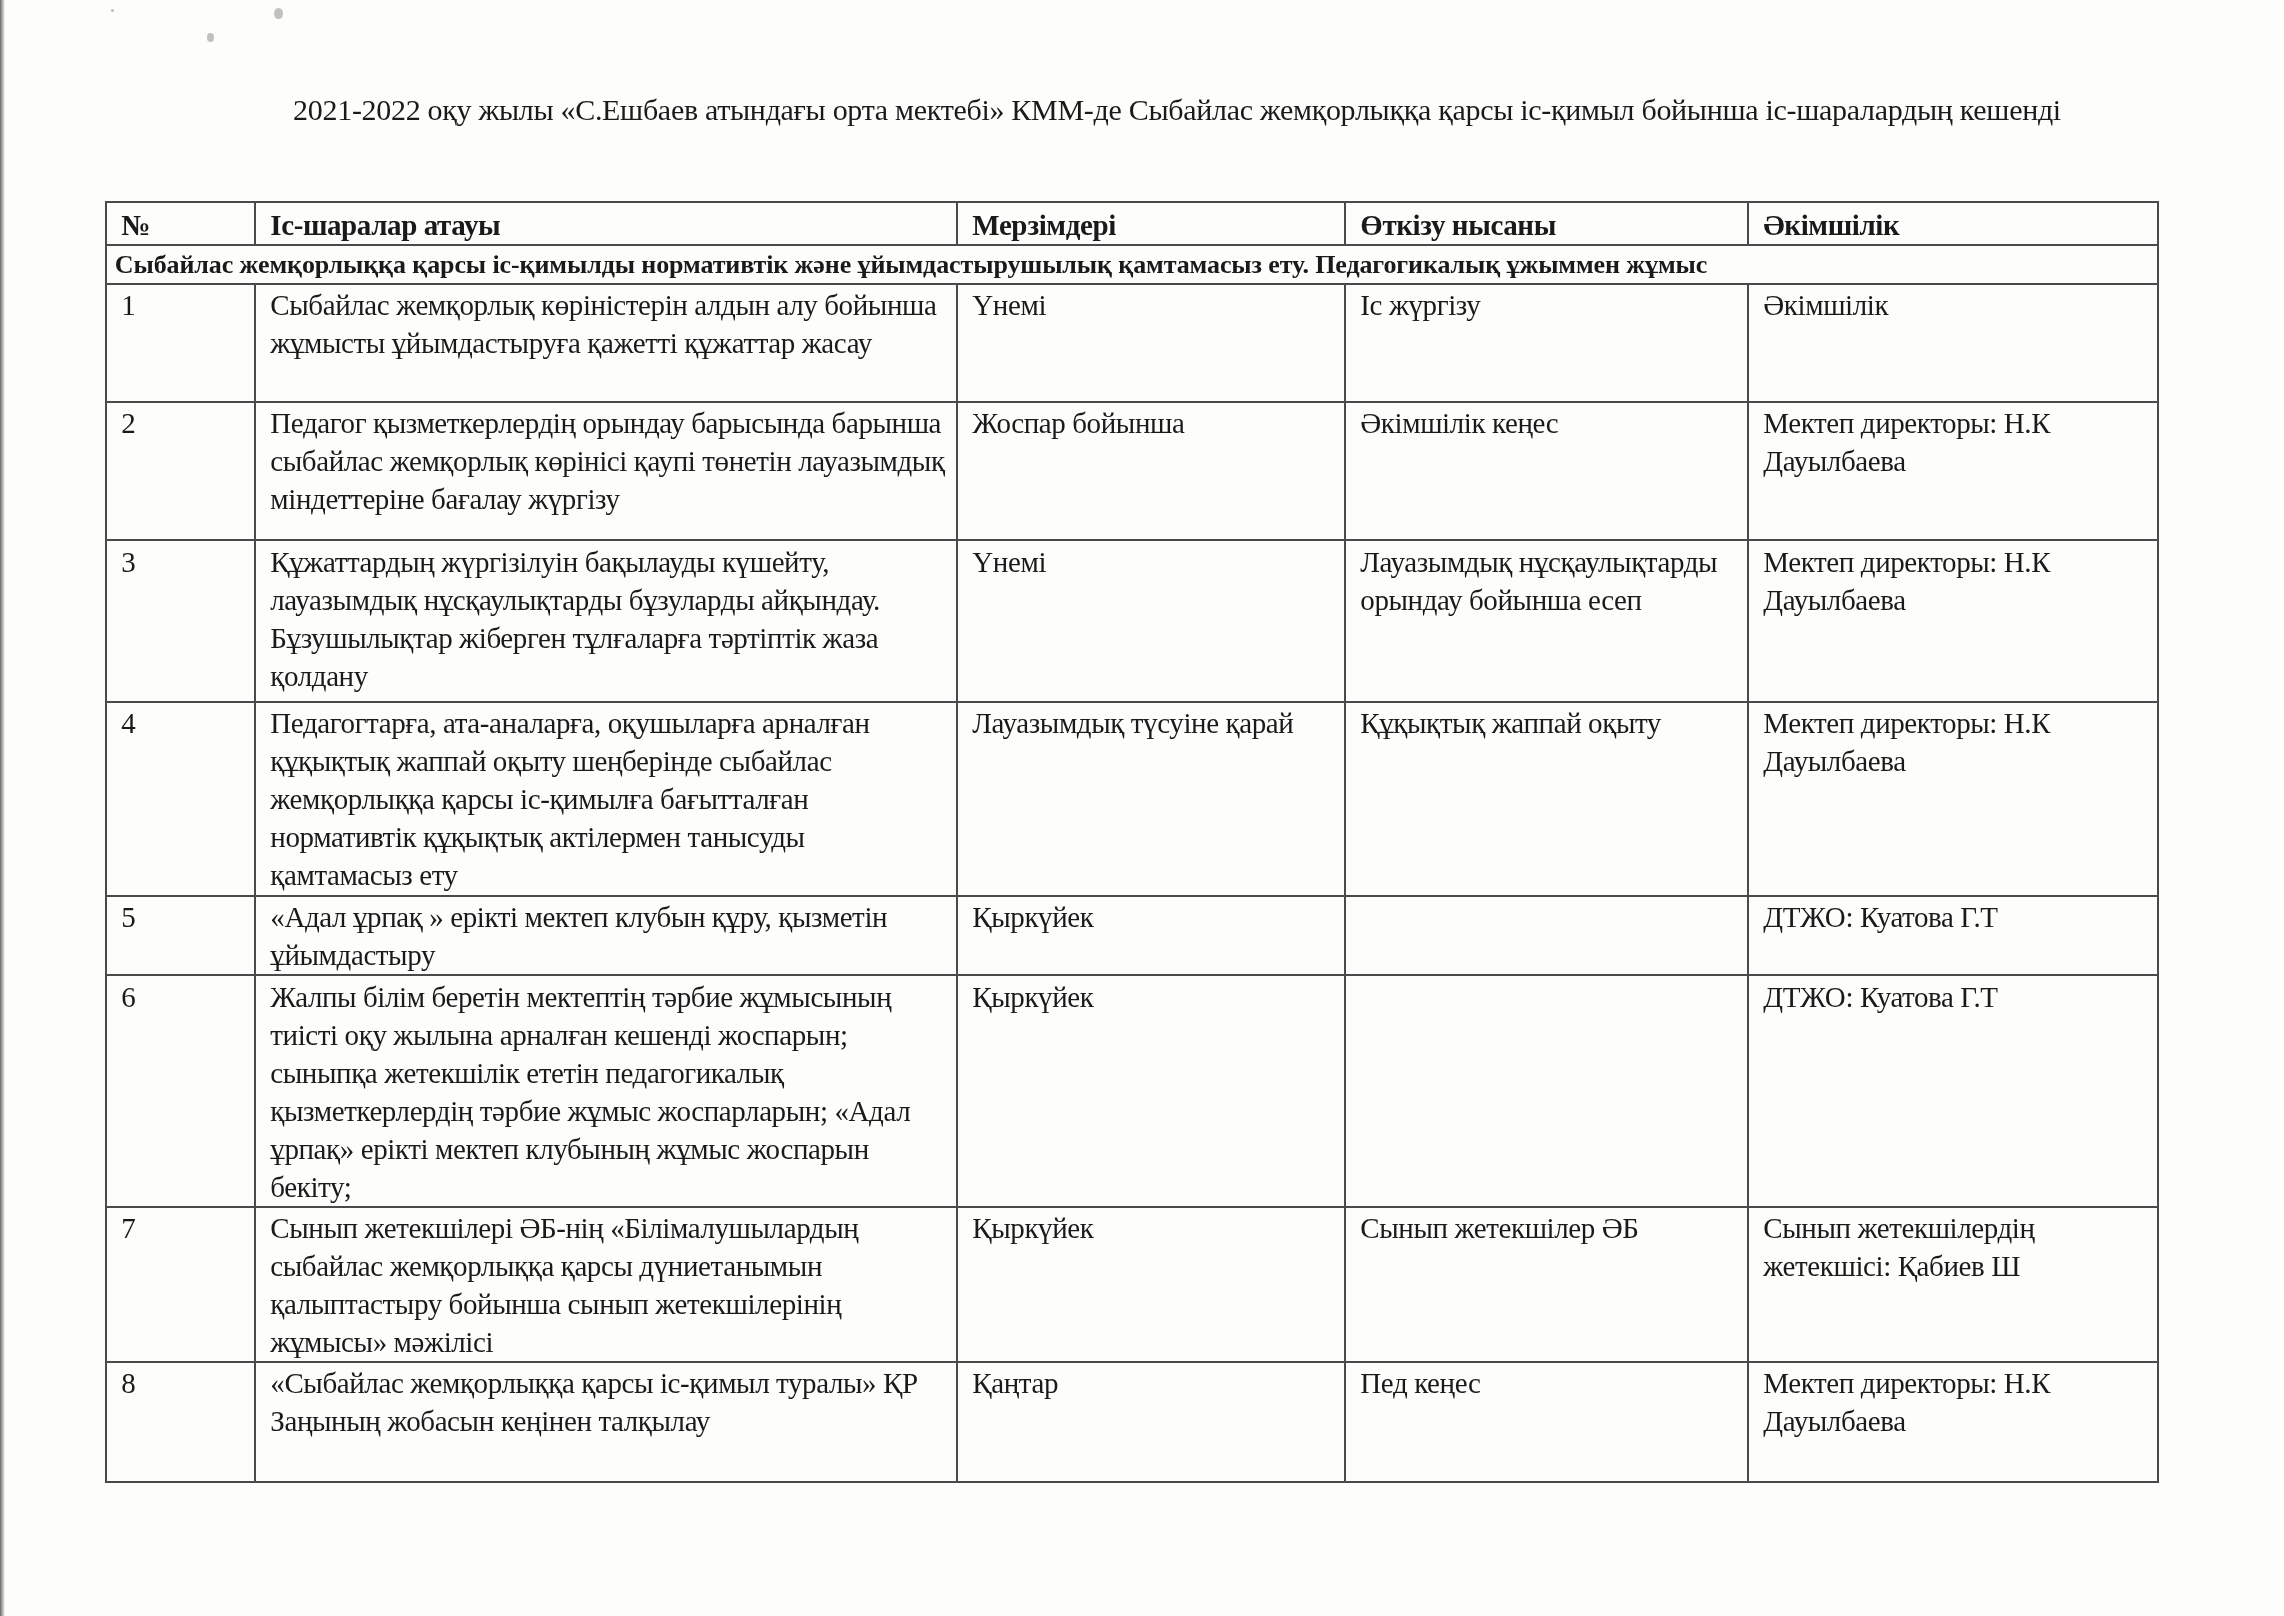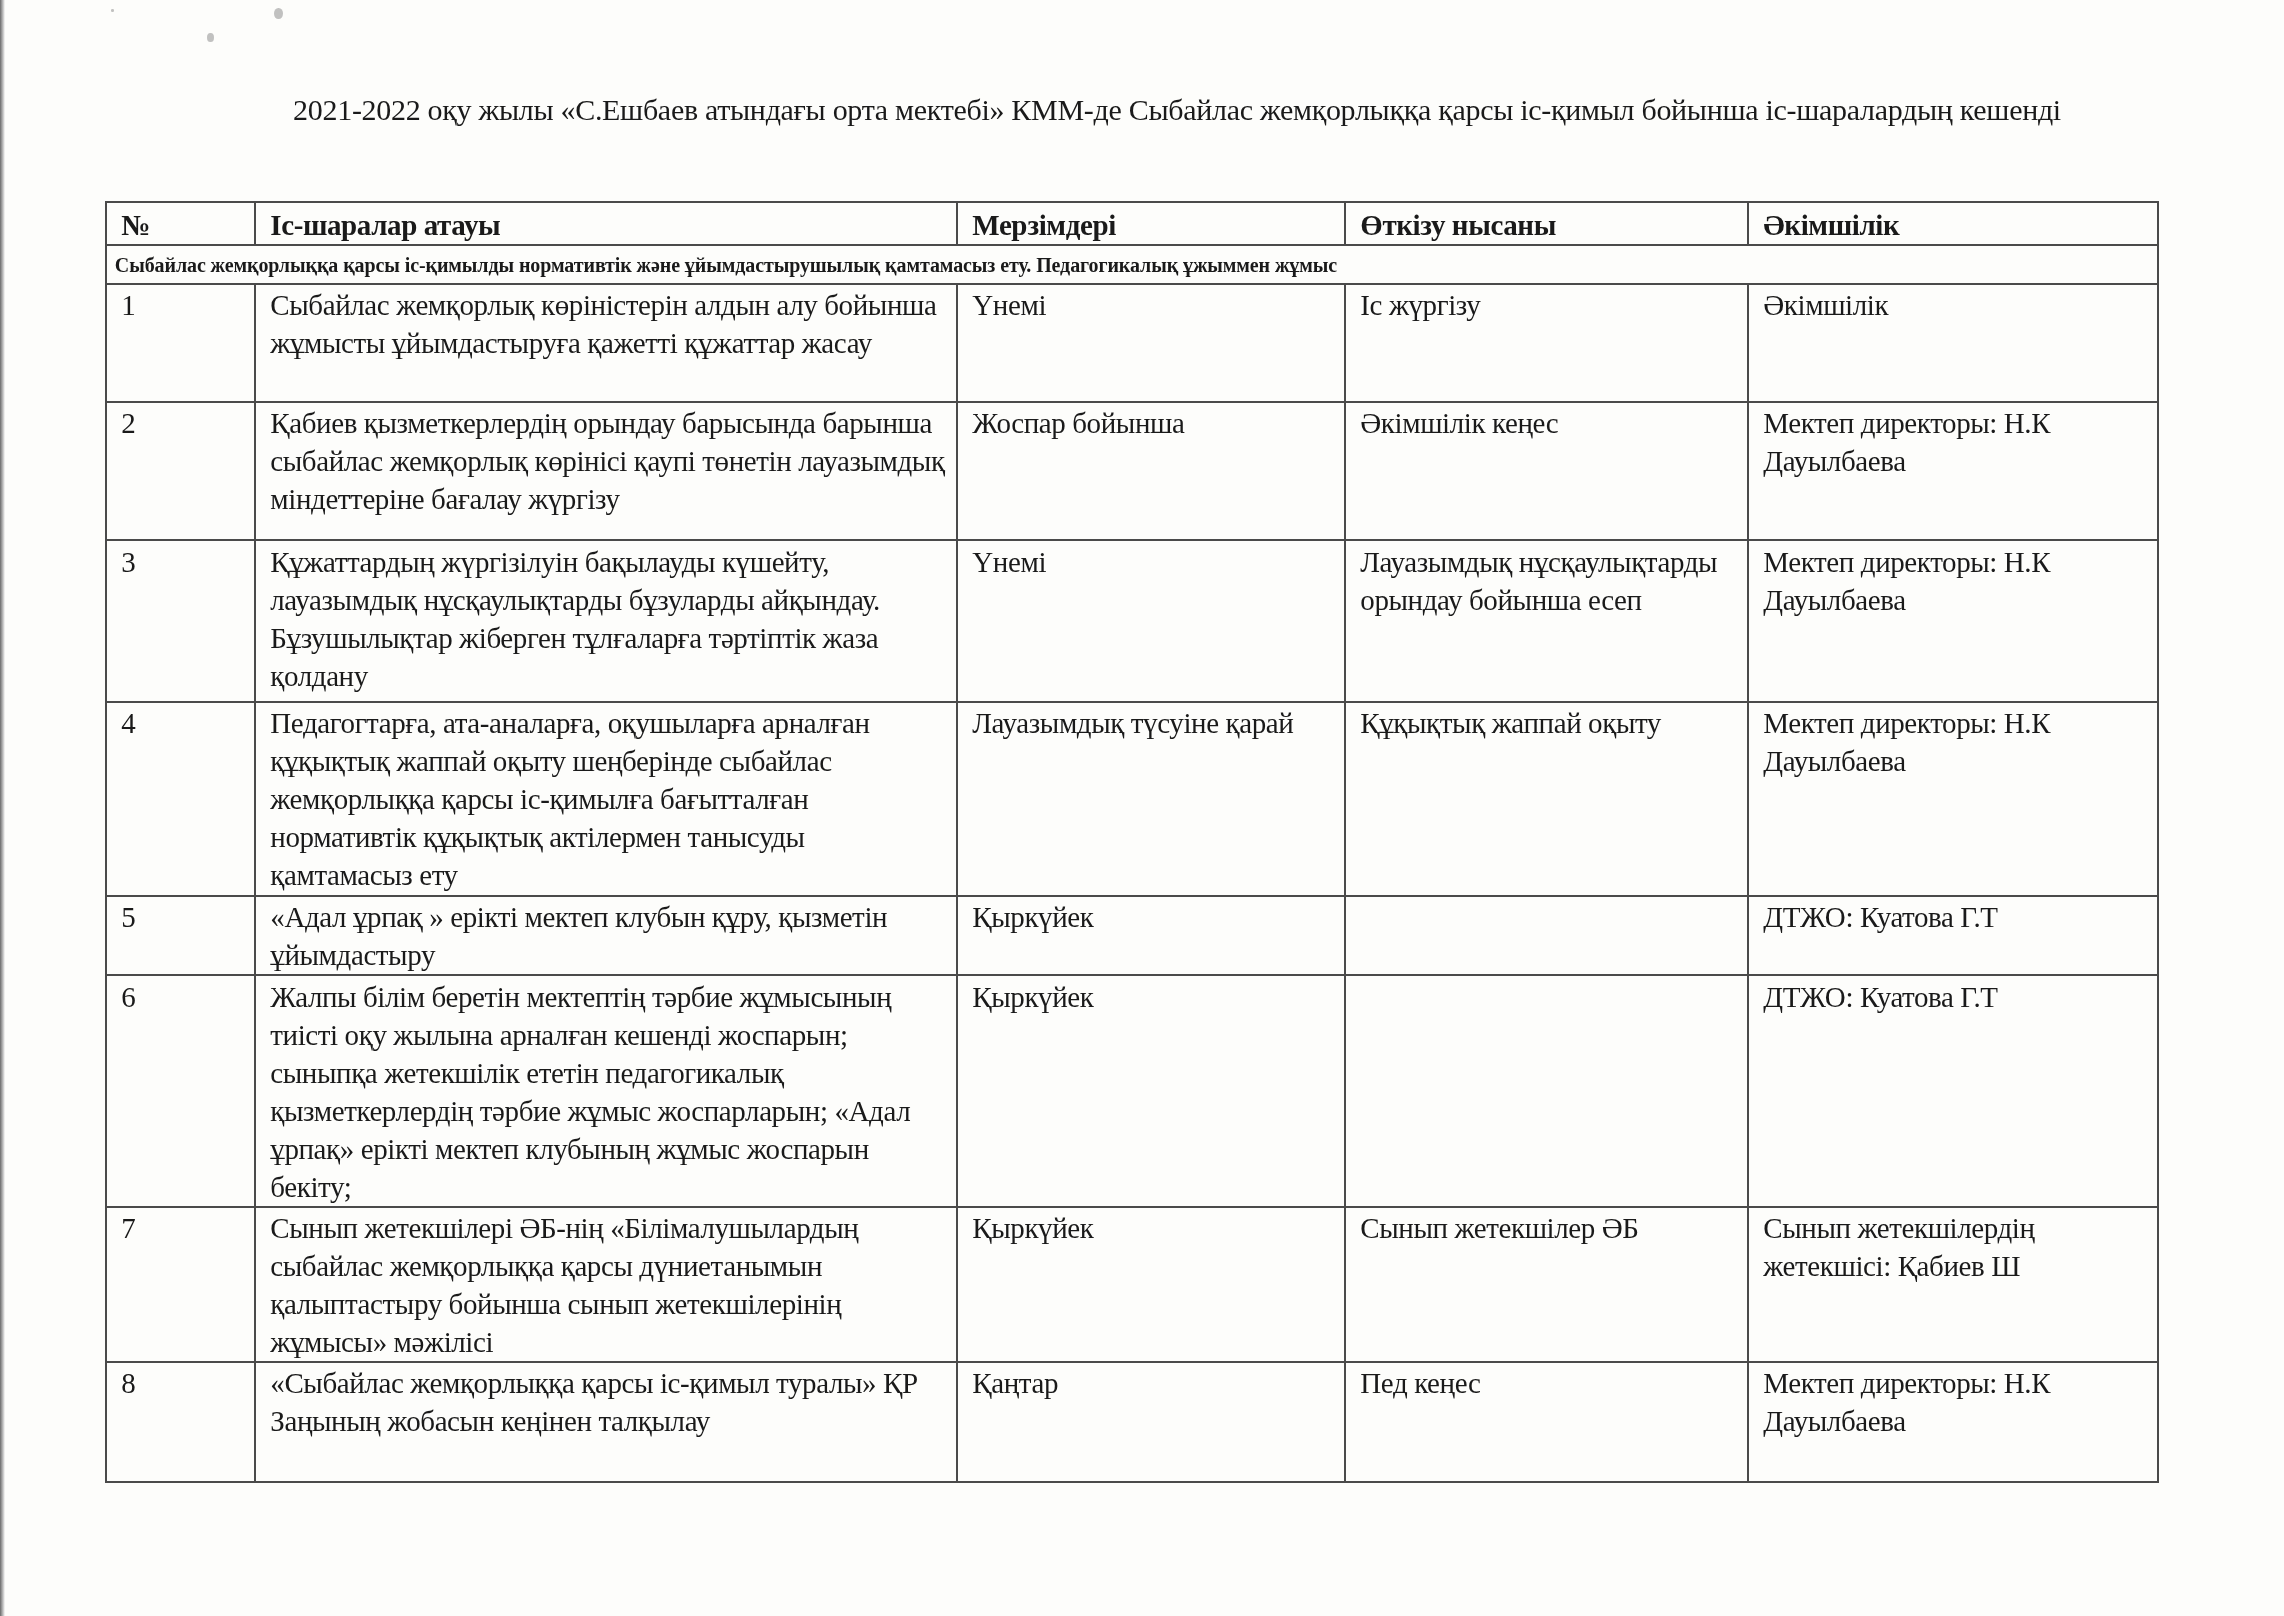--- a/index.html
+++ b/index.html
@@ -30,21 +30,21 @@
     border: 2px solid #4a4a4a;
     vertical-align: top;
     text-align: left;
     font-size: 29px; line-height: 38px;
     padding: 1.3px 9px 0 14.3px;
     letter-spacing: -0.4px;
     overflow: hidden;
   }
   table.plan th { font-weight: bold; font-family: "Liberation Serif", serif; height: 35px; padding-top: 2.6px; }
   table.plan td.section {
-    font-weight: bold; font-size: 20px; line-height: 36px; letter-spacing: -0.1px;
+    font-weight: bold; font-size: 26px; line-height: 36px; letter-spacing: -0.1px;
     padding-left: 7.8px; white-space: nowrap;
   }
   col.c-num { width: 149px; }
   col.c-name { width: 702px; }
   col.c-date { width: 388px; }
   col.c-form { width: 403px; }
   col.c-resp { width: 410px; }
   tr.r1 td { height: 115px; }
   tr.r2 td { height: 135px; }
   tr.r3 td { height: 158px; }
@@ -89,21 +89,21 @@
     </tr>
     <tr class="r1">
       <td>1</td>
       <td>Сыбайлас жемқорлық көріністерін алдын алу бойынша жұмысты ұйымдастыруға қажетті құжаттар жасау</td>
       <td>Үнемі</td>
       <td>Іс жүргізу</td>
       <td>Әкімшілік</td>
     </tr>
     <tr class="r2">
       <td>2</td>
-      <td>Қабиев қызметкерлердің орындау барысында барынша сыбайлас жемқорлық көрінісі қаупі төнетін лауазымдық міндеттеріне бағалау жүргізу</td>
+      <td>Педагог қызметкерлердің орындау барысында барынша сыбайлас жемқорлық көрінісі қаупі төнетін лауазымдық міндеттеріне бағалау жүргізу</td>
       <td>Жоспар бойынша</td>
       <td>Әкімшілік кеңес</td>
       <td>Мектеп директоры: Н.К Дауылбаева</td>
     </tr>
     <tr class="r3">
       <td>3</td>
       <td>Құжаттардың жүргізілуін бақылауды күшейту, лауазымдық нұсқаулықтарды бұзуларды айқындау. Бұзушылықтар жіберген тұлғаларға тәртіптік жаза қолдану</td>
       <td>Үнемі</td>
       <td>Лауазымдық нұсқаулықтарды орындау бойынша есеп</td>
       <td>Мектеп директоры: Н.К Дауылбаева</td>

